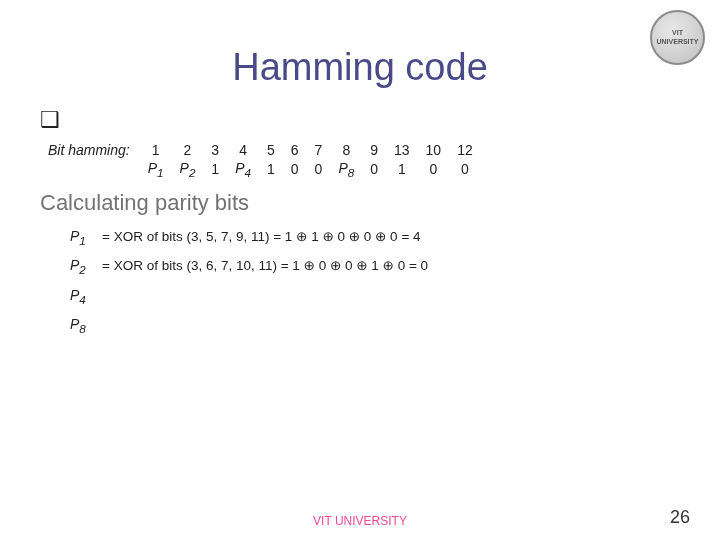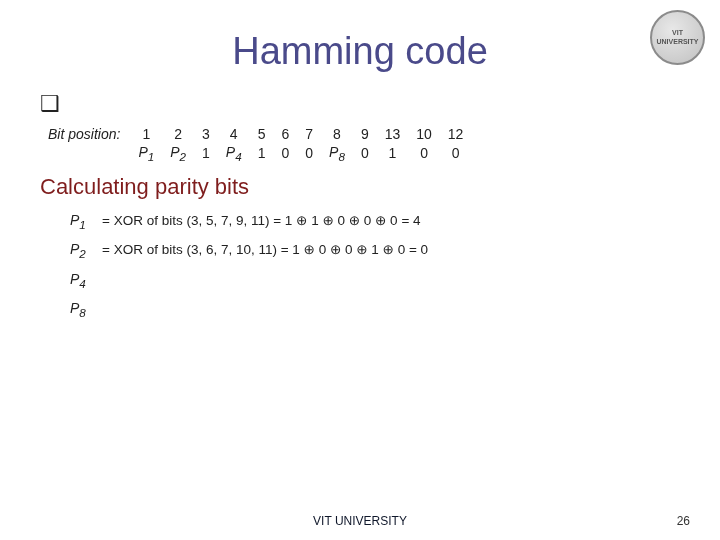--- a/index.html
+++ b/index.html
@@ -8,21 +8,21 @@
       height: 540px;
       background: #ffffff;
       font-family: Arial, sans-serif;
       position: relative;
       overflow: hidden;
     }
 
     .slide {
       width: 720px;
       height: 540px;
-      padding: 20px 40px;
+      padding: 36px 40px;
       position: relative;
     }
 
     .title {
       text-align: center;
       font-size: 38px;
       font-weight: normal;
       color: #4a4a8a;
       margin-bottom: 18px;
       margin-top: 10px;
@@ -61,21 +61,21 @@
 
     .bit-position-table td.label {
       text-align: right;
       font-style: italic;
       font-size: 14px;
       padding-right: 10px;
     }
 
     .calculating {
       font-size: 22px;
-      color: #7f1d1d;
+      color: #737373;
       margin: 10px 0 8px 0;
     }
 
     .parity-equations {
       margin-top: 6px;
       font-size: 13.5px;
       line-height: 1.85;
       color: #222;
       margin-left: 30px;
     }
@@ -121,29 +121,29 @@
       bottom: 12px;
       left: 0;
       right: 0;
       display: flex;
       justify-content: center;
       align-items: center;
     }
 
     .footer-text {
       font-size: 12px;
-      color: #0f172a;
+      color: #ec4899;
       text-align: center;
     }
 
     .page-num {
       position: absolute;
       bottom: 12px;
       right: 30px;
-      font-size: 12px;
+      font-size: 18px;
       color: #333;
     }
   </style>
 </head>
 <body>
 
 <div class="slide">
 
   <div class="logo">
     <div class="logo-circle">
@@ -154,21 +154,21 @@
   <h1 class="title">Hamming code</h1>
 
   <div class="construction-text">
     <span class="bullet">❑</span>
   </div>
 
   <div class="bit-position-table">
     <table>
       <tbody>
           <tr>
-        <td class="label" style="font-style:italic; font-size:14px;">Bit position:</td>
+        <td class="label" style="font-style:italic; font-size:14px;">Bit hamming:</td>
         <td>1</td>
         <td>2</td>
         <td>3</td>
         <td>4</td>
         <td>5</td>
         <td>6</td>
         <td>7</td>
         <td>8</td>
         <td>9</td>
         <td>13</td>

